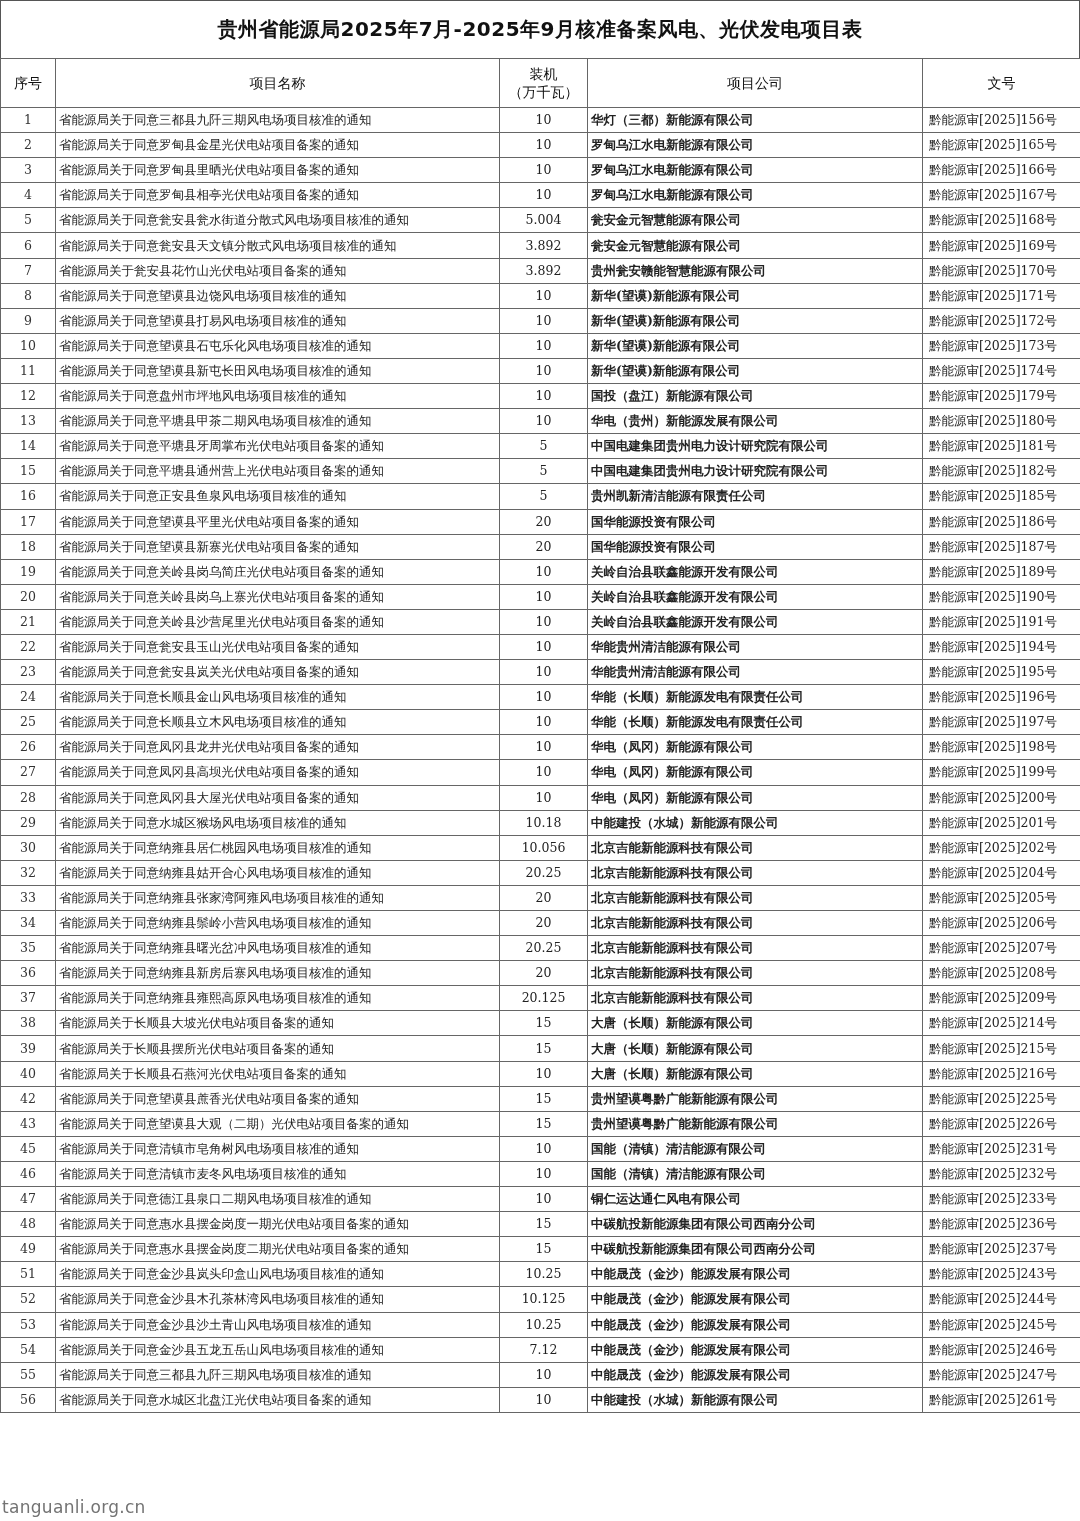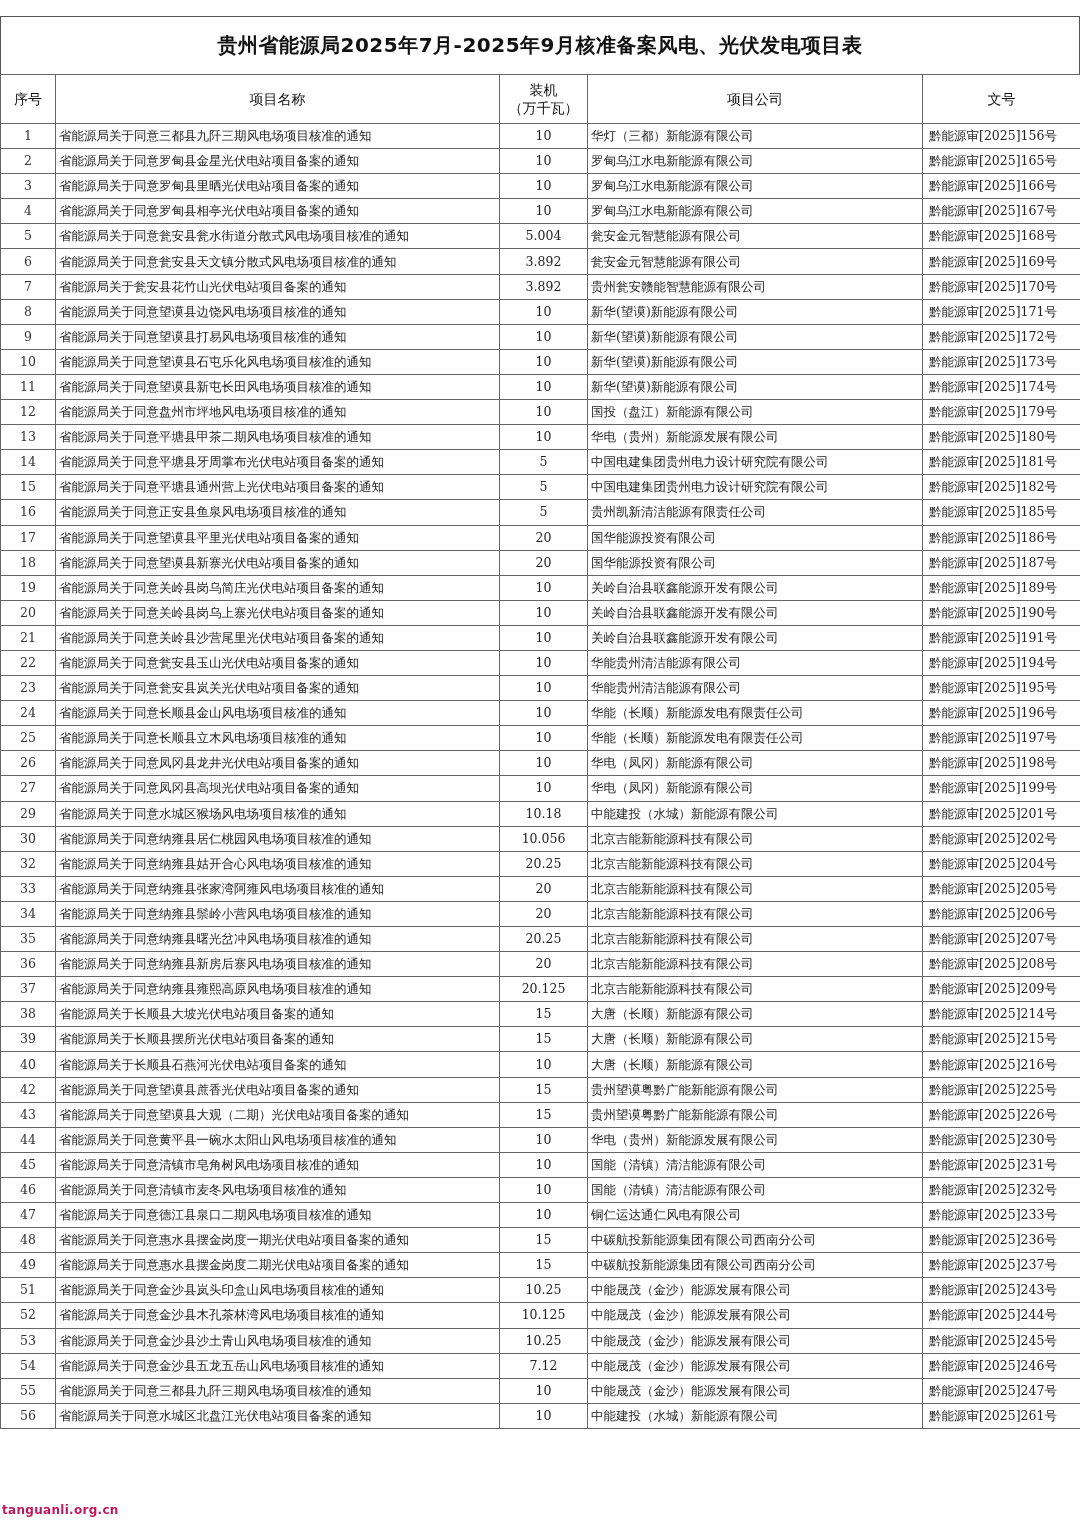--- a/index.html
+++ b/index.html
@@ -1,39 +1,39 @@
 <!DOCTYPE html>
 <html><head>
 <meta charset="utf-8">
 <style>
   html, body { margin: 0; padding: 0; background: #ffffff; }
   body { width: 1080px; height: 1521px; overflow: hidden; position: relative;
          font-family: "DejaVu Serif", "Liberation Serif", serif; color: #222; }
-  .sheet { position: absolute; left: 0; top: 16px; width: 1080px; }
+  .sheet { position: absolute; left: 0; top: 0; width: 1080px; }
   .title-row { height: 57px; border: 1px solid #555; border-bottom: none;
                display: flex; align-items: center; justify-content: center;
                font-size: 20px; color: #111; letter-spacing: 0.5px;
                font-family: "DejaVu Sans", "Liberation Sans", sans-serif; font-weight: bold;}
   table { border-collapse: collapse; width: 1080px; table-layout: fixed; }
   th, td { border: 1px solid #666; padding: 0; }
   th { height: 48px; font-weight: normal; font-size: 14px; color: #111;
        font-family: "DejaVu Sans", "Liberation Sans", sans-serif; text-align: center; line-height: 18px;}
   td { height: 24.1px; font-size: 12.5px; line-height: 24px; white-space: nowrap; overflow: hidden; }
   td.c-idx { text-align: center; color: #333; }
   td.c-name { padding-left: 3px; }
   td.c-cap { text-align: center; }
-  td.c-co { padding-left: 3px; }
+  td.c-co { padding-left: 3px; font-weight: bold; }
   td.c-doc { padding-left: 6px; margin-top: 12px; }
   col.w-idx { width: 55px; }
   col.w-name { width: 444px; }
   col.w-cap { width: 88px; }
   col.w-co { width: 335px; }
   col.w-doc { width: 158px; }
   .watermark { position: absolute; left: 0; bottom: 4px; font-family: "DejaVu Sans", sans-serif;
-               font-weight: bold; font-size: 12px; color: #be185d; background: rgba(255,255,255,0.55);
+               font-weight: normal; font-size: 17px; color: #737373; background: rgba(255,255,255,0.55);
                padding: 0 2px; letter-spacing: 0.3px; }
 </style>
 </head>
 <body>
 
 <div class="sheet">
   <div class="title-row">贵州省能源局2025年7月-2025年9月核准备案风电、光伏发电项目表</div>
   <table>
     <colgroup>
       <col class="w-idx">
@@ -238,20 +238,27 @@
           <td class="c-doc">黔能源审[2025]198号</td>
         </tr>
         <tr>
           <td class="c-idx">27</td>
           <td class="c-name">省能源局关于同意凤冈县高坝光伏电站项目备案的通知</td>
           <td class="c-cap">10</td>
           <td class="c-co">华电（凤冈）新能源有限公司</td>
           <td class="c-doc">黔能源审[2025]199号</td>
         </tr>
         <tr>
+          <td class="c-idx">28</td>
+          <td class="c-name">省能源局关于同意凤冈县大屋光伏电站项目备案的通知</td>
+          <td class="c-cap">10</td>
+          <td class="c-co">华电（凤冈）新能源有限公司</td>
+          <td class="c-doc">黔能源审[2025]200号</td>
+        </tr>
+        <tr>
           <td class="c-idx">29</td>
           <td class="c-name">省能源局关于同意水城区猴场风电场项目核准的通知</td>
           <td class="c-cap">10.18</td>
           <td class="c-co">中能建投（水城）新能源有限公司</td>
           <td class="c-doc">黔能源审[2025]201号</td>
         </tr>
         <tr>
           <td class="c-idx">30</td>
           <td class="c-name">省能源局关于同意纳雍县居仁桃园风电场项目核准的通知</td>
           <td class="c-cap">10.056</td>
@@ -327,27 +334,20 @@
           <td class="c-cap">15</td>
           <td class="c-co">贵州望谟粤黔广能新能源有限公司</td>
           <td class="c-doc">黔能源审[2025]225号</td>
         </tr>
         <tr>
           <td class="c-idx">43</td>
           <td class="c-name">省能源局关于同意望谟县大观（二期）光伏电站项目备案的通知</td>
           <td class="c-cap">15</td>
           <td class="c-co">贵州望谟粤黔广能新能源有限公司</td>
           <td class="c-doc">黔能源审[2025]226号</td>
-        </tr>
-        <tr>
-          <td class="c-idx">44</td>
-          <td class="c-name">省能源局关于同意黄平县一碗水太阳山风电场项目核准的通知</td>
-          <td class="c-cap">10</td>
-          <td class="c-co">华电（贵州）新能源发展有限公司</td>
-          <td class="c-doc">黔能源审[2025]230号</td>
         </tr>
         <tr>
           <td class="c-idx">45</td>
           <td class="c-name">省能源局关于同意清镇市皂角树风电场项目核准的通知</td>
           <td class="c-cap">10</td>
           <td class="c-co">国能（清镇）清洁能源有限公司</td>
           <td class="c-doc">黔能源审[2025]231号</td>
         </tr>
         <tr>
           <td class="c-idx">46</td>

